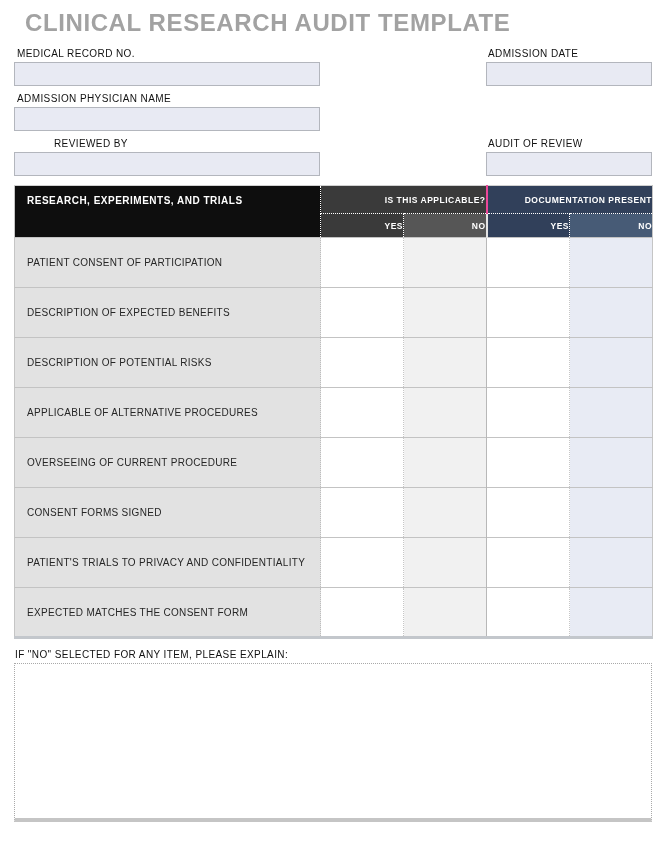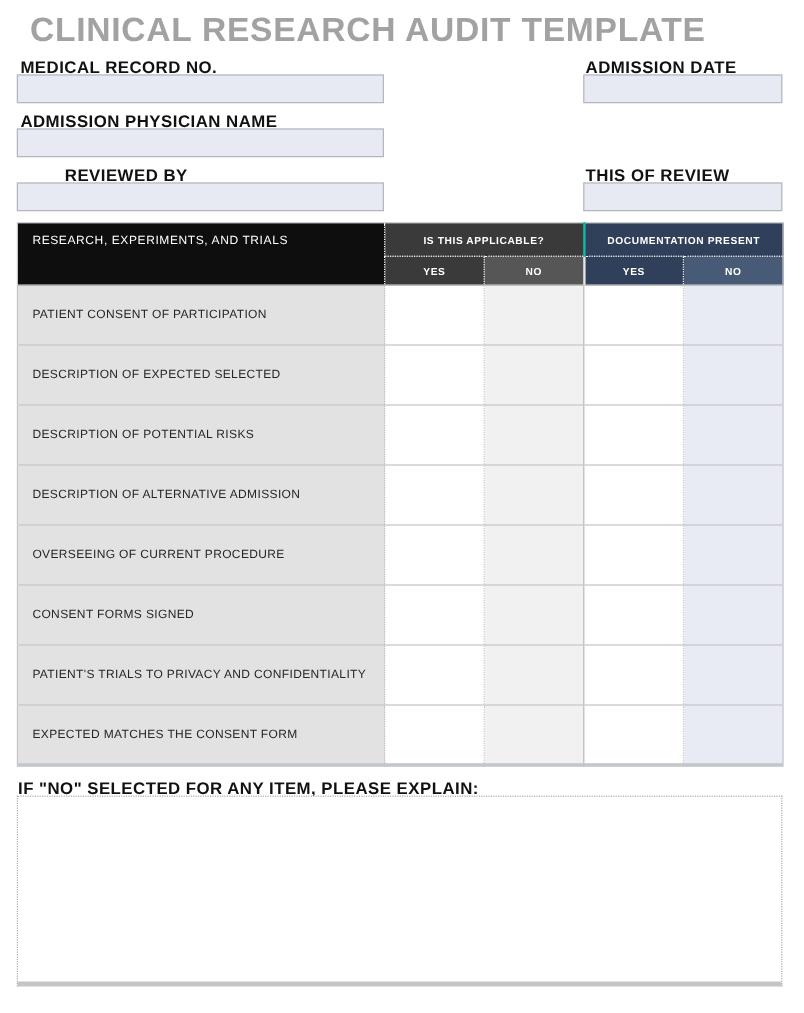--- a/index.html
+++ b/index.html
@@ -2,57 +2,57 @@
 <html><head>
 <meta charset="utf-8">
 <style>
   * { margin:0; padding:0; box-sizing:border-box; }
   html,body { width:670px; height:844px; background:#ffffff; font-family:"Liberation Sans", sans-serif; position:relative; }
 
   .abs { position:absolute; }
 
   .page-title {
     left:25px; top:9px;
-    font-size:28px; font-weight:bold; letter-spacing:0.6px;
+    font-size:24px; font-weight:bold; letter-spacing:0.6px;
     color:#a2a2a2;
   }
 
   .fld-label {
-    font-size:14px; font-weight:bold; color:#111111; letter-spacing:0.4px;
+    font-size:10px; font-weight:normal; color:#111111; letter-spacing:0.4px;
     white-space:nowrap;
   }
 
   .fld-input {
     background:#e8eaf3; border:1px solid #b3b6bd; height:24px;
     font-size:11px; color:#222; padding:0 6px; outline:none;
   }
 
   table.audit {
     position:absolute; left:14px; top:185px; width:638px;
     border-collapse:collapse; table-layout:fixed;
     border-left:1px solid #c5c5c5; border-right:1px solid #c5c5c5;
     border-top:1px solid #d0d0d0; border-bottom:3px solid #c3c7cc;
   }
   table.audit col.c1 { width:306px; }
   table.audit col.c2, table.audit col.c3, table.audit col.c4, table.audit col.c5 { width:83px; }
 
   td.hdr-main {
-    background:#0e0e0e; color:#ffffff; font-weight:normal; font-size:10px;
+    background:#0e0e0e; color:#ffffff; font-weight:bold; font-size:10px;
     letter-spacing:0.5px; vertical-align:top; padding:9px 8px 0 12px;
     border-right:1px dotted #ffffff;
     height:52px;
   }
   tr.h1 { height:28px; }
   tr.h2 { height:24px; }
   td.g-app, td.g-doc, td.sub {
     color:#ffffff; font-weight:bold; font-size:8.5px; letter-spacing:0.5px;
-    text-align:center; vertical-align:middle;
+    text-align:right; vertical-align:middle;
   }
   td.g-app { background:#3a3a3a; }
-  td.g-doc { background:#31405a; border-left:2px solid #14b8a6; }
+  td.g-doc { background:#31405a; border-left:2px solid #ec4899; }
   td.s-app-yes { background:#3a3a3a; border-top:1px dotted #ffffff; }
   td.s-app-no  { background:#565656; border-top:1px dotted #ffffff; border-left:1px dotted #ffffff; }
   td.s-doc-yes { background:#31405a; border-top:1px dotted #ffffff; border-left:2px solid #e3e3e3; }
   td.s-doc-no  { background:#475b76; border-top:1px dotted #ffffff; border-left:1px dotted #ffffff; }
 
   tr.r { height:50px; }
   tr.r td { border-top:1px solid #c3c3c3; }
   td.lbl {
     background:#e2e2e2; color:#262626; font-size:10px; letter-spacing:0.3px;
     padding-left:12px; vertical-align:middle;
@@ -84,21 +84,21 @@
 
 <div class="abs fld-label" style="left:488px; top:48px;text-align:right;">ADMISSION DATE</div>
 <input class="abs fld-input" style="left: 486px; top: 62px; width: 166px;" value="">
 
 <div class="abs fld-label" style="left:17px; top:93px;">ADMISSION PHYSICIAN NAME</div>
 <input class="abs fld-input" style="left: 14px; top: 107px; width: 306px;" value="">
 
 <div class="abs fld-label" style="left:17px; top:138px;padding-left:37px;">REVIEWED BY</div>
 <input class="abs fld-input" style="left: 14px; top: 152px; width: 306px;" value="">
 
-<div class="abs fld-label" style="left:488px; top:138px;">THIS OF REVIEW</div>
+<div class="abs fld-label" style="left:488px; top:138px;">AUDIT OF REVIEW</div>
 <input class="abs fld-input" style="left: 486px; top: 152px; width: 166px;" value="">
 
 <table class="audit">
   <colgroup>
       <col class="c1">
       <col class="c2">
       <col class="c3">
       <col class="c4">
       <col class="c5">
     </colgroup>
@@ -116,35 +116,35 @@
   </tr>
 
   <tr class="r">
     <td class="lbl">PATIENT CONSENT OF PARTICIPATION</td>
     <td class="cell c-ay"></td>
     <td class="cell c-an"></td>
     <td class="cell c-dy"></td>
     <td class="cell c-dn"></td>
   </tr>
   <tr class="r">
-    <td class="lbl">DESCRIPTION OF EXPECTED SELECTED</td>
+    <td class="lbl">DESCRIPTION OF EXPECTED BENEFITS</td>
     <td class="cell c-ay"></td>
     <td class="cell c-an"></td>
     <td class="cell c-dy"></td>
     <td class="cell c-dn"></td>
   </tr>
   <tr class="r">
     <td class="lbl">DESCRIPTION OF POTENTIAL RISKS</td>
     <td class="cell c-ay"></td>
     <td class="cell c-an"></td>
     <td class="cell c-dy"></td>
     <td class="cell c-dn"></td>
   </tr>
   <tr class="r">
-    <td class="lbl">DESCRIPTION OF ALTERNATIVE ADMISSION</td>
+    <td class="lbl">APPLICABLE OF ALTERNATIVE PROCEDURES</td>
     <td class="cell c-ay"></td>
     <td class="cell c-an"></td>
     <td class="cell c-dy"></td>
     <td class="cell c-dn"></td>
   </tr>
   <tr class="r">
     <td class="lbl">OVERSEEING OF CURRENT PROCEDURE</td>
     <td class="cell c-ay"></td>
     <td class="cell c-an"></td>
     <td class="cell c-dy"></td>

